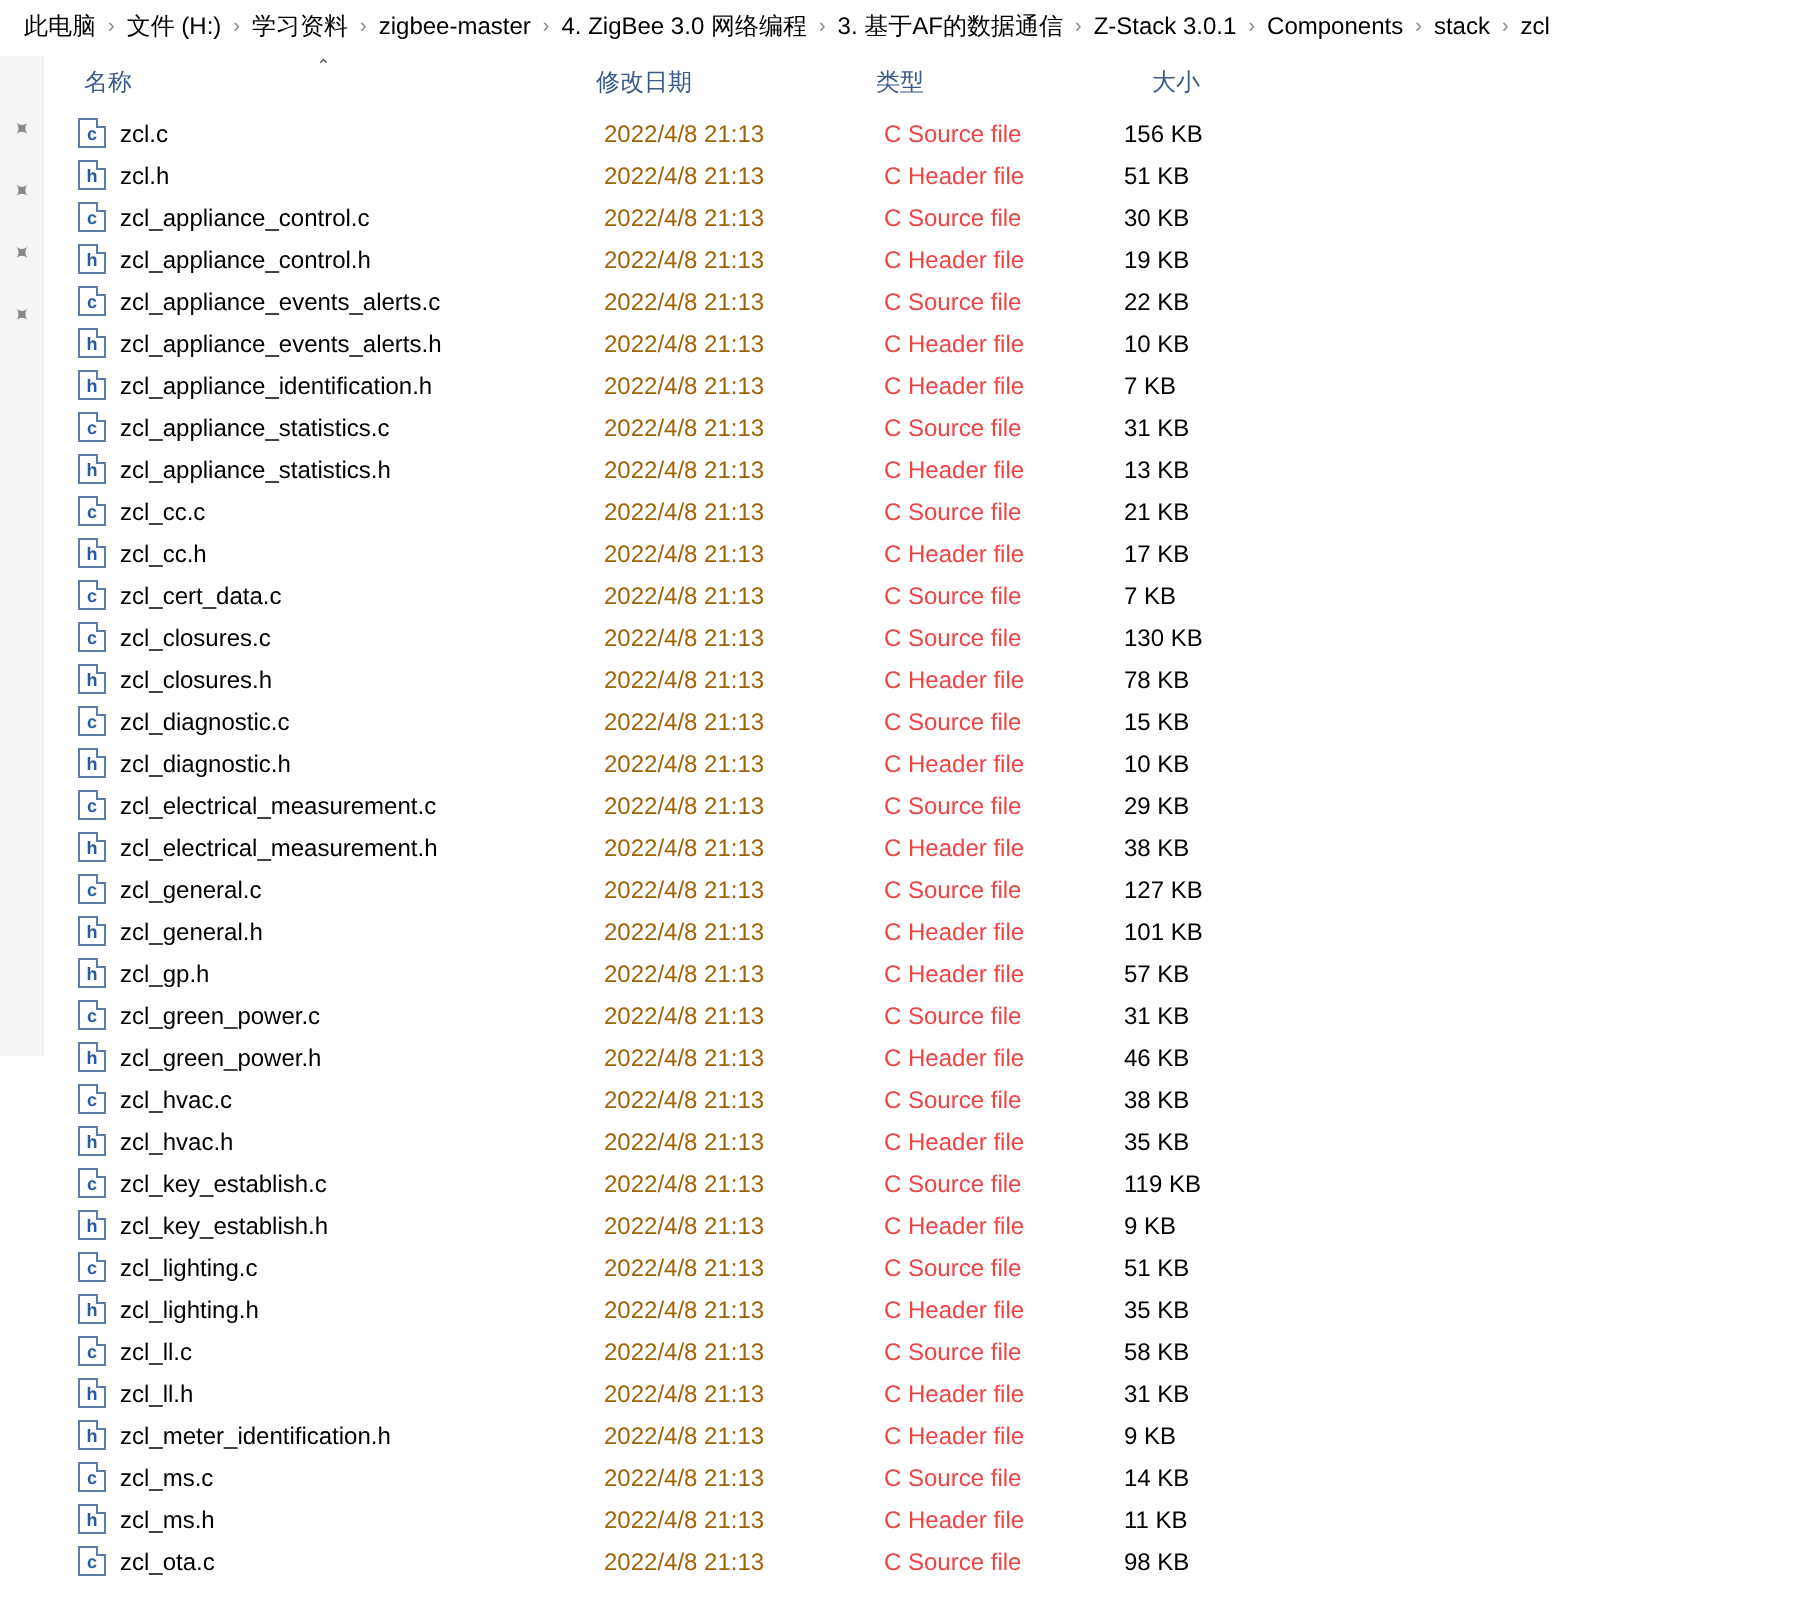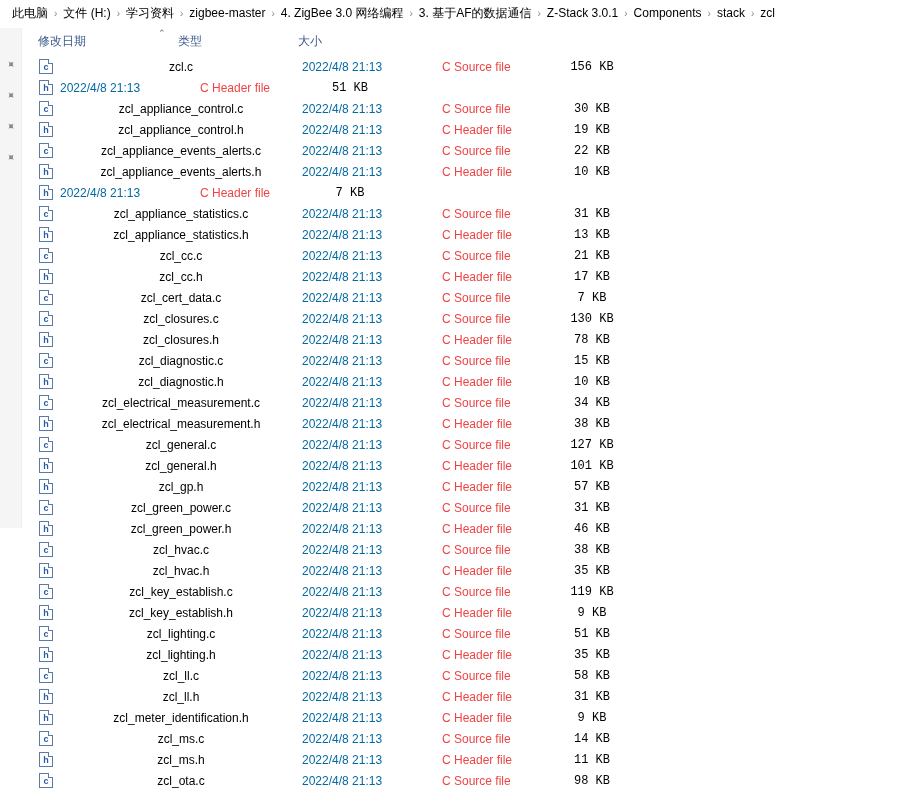--- a/index.html
+++ b/index.html
@@ -57,21 +57,21 @@
     height: 30px;
     color: #3a5a8a;
     font-size: 12px;
     border-bottom: 0;
     position: relative;
   }
   .header-row .col { cursor: pointer; }
   .col-name   { width: 260px; padding-left: 4px; }
   .col-date   { width: 140px; }
   .col-type   { width: 120px; }
-  .col-size   { width: 80px; text-align: left; padding-right: 20px; }
+  .col-size   { width: 80px; text-align: center; padding-right: 20px; }
   .sort-ind {
     position: absolute;
     left: 120px;
     top: 2px;
     font-size: 9px;
     color: #666;
   }
   .file-list { }
   .file-row {
     display: flex;
@@ -104,24 +104,24 @@
     content: "";
     position: absolute;
     top: -1px; right: -1px;
     width: 4px; height: 4px;
     background: #fff;
     border-left: 1px solid #5a7aa8;
     border-bottom: 1px solid #5a7aa8;
   }
   .icon-c { color: #2a5aa0; }
   .icon-h { color: #2a5aa0; }
-  .fname { flex: 0 0 242px; overflow: hidden; text-overflow: ellipsis; white-space: nowrap; text-align: center; }
-  .fdate { flex: 0 0 140px; color: #0369a1; }
+  .fname { flex: 0 0 242px; overflow: hidden; text-overflow: ellipsis; white-space: nowrap; }
+  .fdate { flex: 0 0 140px; color: #a16207; }
   .ftype { flex: 0 0 120px; color: #ef4444; }
-  .fsize { flex: 0 0 80px; text-align: center; padding-right: 20px; font-family: Liberation Mono, monospace; }
+  .fsize { flex: 0 0 80px; text-align: left; padding-right: 20px; }
 </style>
 </head>
 <body>
 
 <div class="breadcrumb" id="breadcrumb">
     <span class="crumb">此电脑</span>
     <span class="sep">›</span>
     <span class="crumb">文件 (H:)</span>
     <span class="sep">›</span>
     <span class="crumb">学习资料</span>
@@ -144,38 +144,40 @@
 <div class="quick-access">
   <span class="pin">✦</span>
   <span class="pin">✦</span>
   <span class="pin">✦</span>
   <span class="pin">✦</span>
 </div>
 
 <div class="main">
   <div class="header-row">
     <span class="sort-ind">⌃</span>
+    <div class="col col-name">名称</div>
     <div class="col col-date">修改日期</div>
     <div class="col col-type">类型</div>
     <div class="col col-size">大小</div>
   </div>
   <div class="file-list" id="file-list">
       <div class="file-row">
         <span class="icon-box">
           <span class="icon-c">c</span>
         </span>
         <span class="fname">zcl.c</span>
         <span class="fdate">2022/4/8 21:13</span>
         <span class="ftype">C Source file</span>
         <span class="fsize">156 KB</span>
       </div>
       <div class="file-row">
         <span class="icon-box">
           <span class="icon-h">h</span>
         </span>
+        <span class="fname">zcl.h</span>
         <span class="fdate">2022/4/8 21:13</span>
         <span class="ftype">C Header file</span>
         <span class="fsize">51 KB</span>
       </div>
       <div class="file-row">
         <span class="icon-box">
           <span class="icon-c">c</span>
         </span>
         <span class="fname">zcl_appliance_control.c</span>
         <span class="fdate">2022/4/8 21:13</span>
@@ -206,20 +208,21 @@
         </span>
         <span class="fname">zcl_appliance_events_alerts.h</span>
         <span class="fdate">2022/4/8 21:13</span>
         <span class="ftype">C Header file</span>
         <span class="fsize">10 KB</span>
       </div>
       <div class="file-row">
         <span class="icon-box">
           <span class="icon-h">h</span>
         </span>
+        <span class="fname">zcl_appliance_identification.h</span>
         <span class="fdate">2022/4/8 21:13</span>
         <span class="ftype">C Header file</span>
         <span class="fsize">7 KB</span>
       </div>
       <div class="file-row">
         <span class="icon-box">
           <span class="icon-c">c</span>
         </span>
         <span class="fname">zcl_appliance_statistics.c</span>
         <span class="fdate">2022/4/8 21:13</span>
@@ -298,21 +301,21 @@
         <span class="ftype">C Header file</span>
         <span class="fsize">10 KB</span>
       </div>
       <div class="file-row">
         <span class="icon-box">
           <span class="icon-c">c</span>
         </span>
         <span class="fname">zcl_electrical_measurement.c</span>
         <span class="fdate">2022/4/8 21:13</span>
         <span class="ftype">C Source file</span>
-        <span class="fsize">34 KB</span>
+        <span class="fsize">29 KB</span>
       </div>
       <div class="file-row">
         <span class="icon-box">
           <span class="icon-h">h</span>
         </span>
         <span class="fname">zcl_electrical_measurement.h</span>
         <span class="fdate">2022/4/8 21:13</span>
         <span class="ftype">C Header file</span>
         <span class="fsize">38 KB</span>
       </div>

